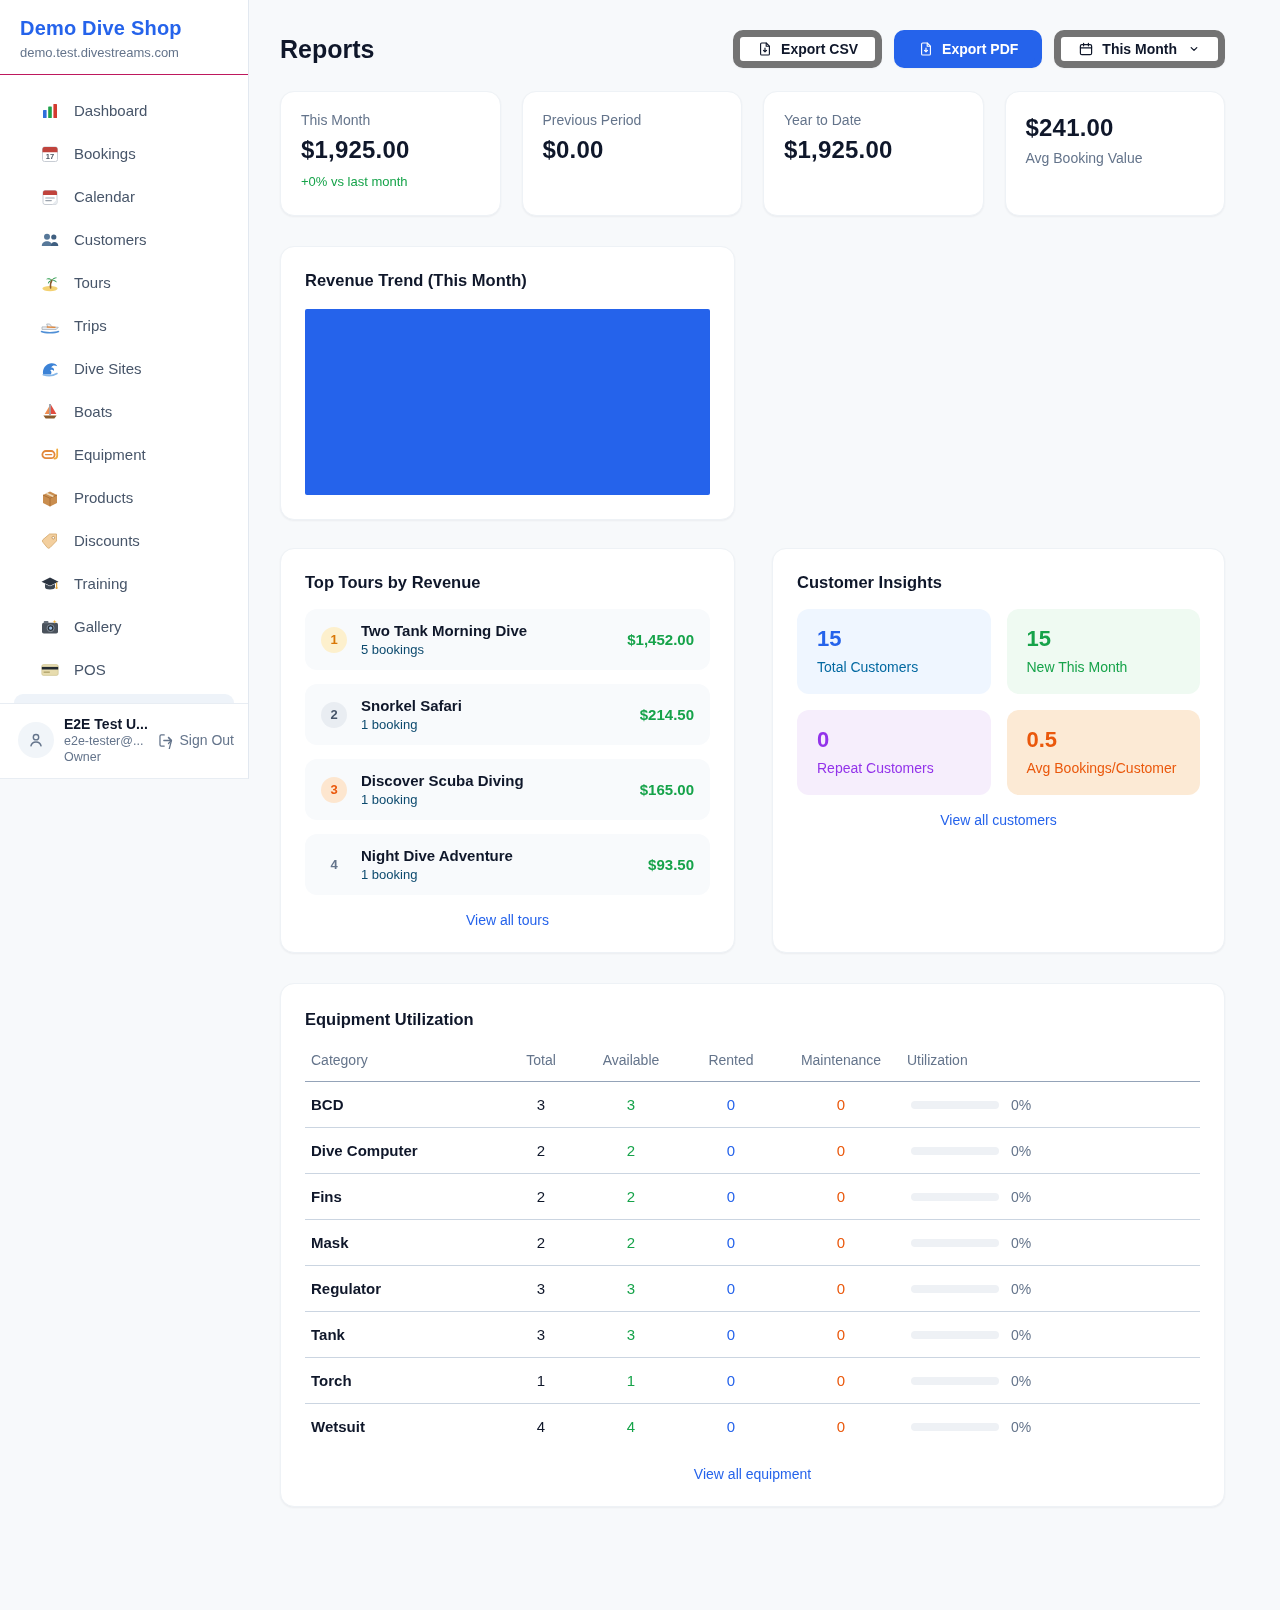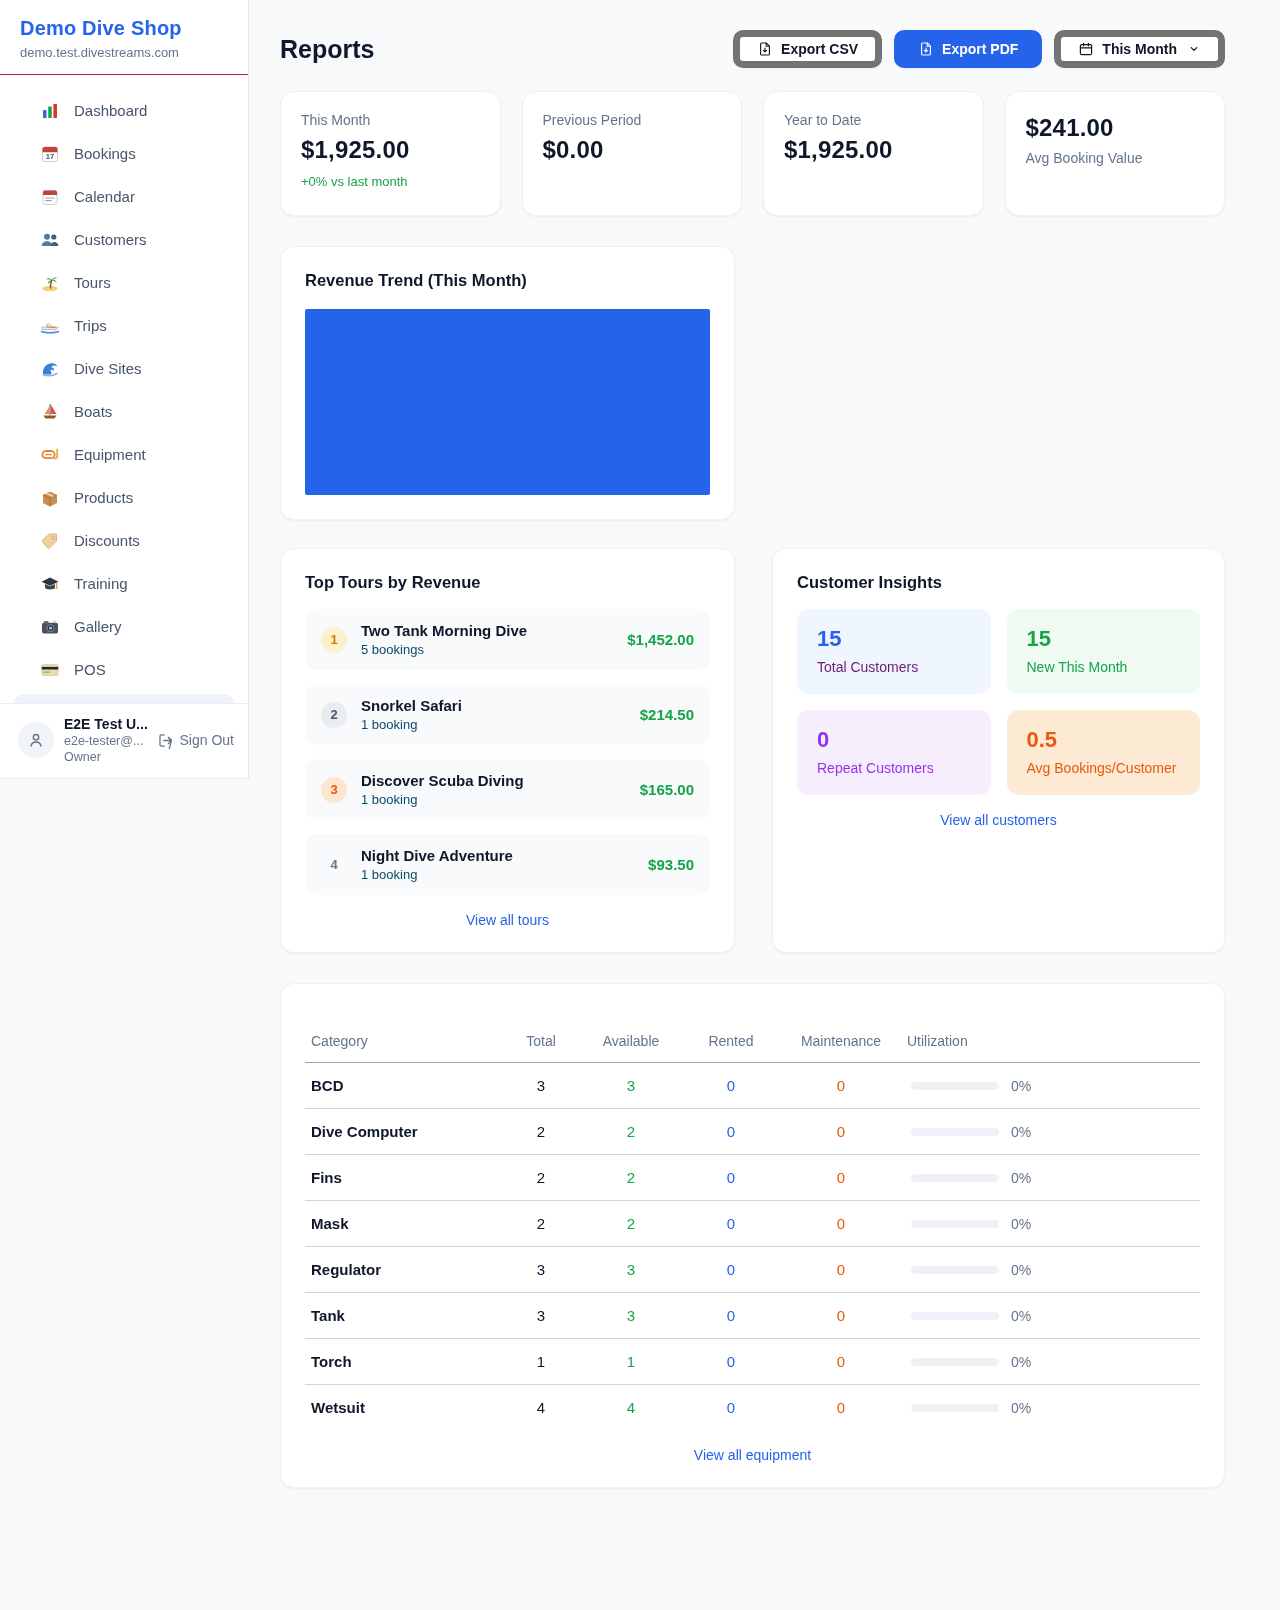--- a/index.html
+++ b/index.html
@@ -428,40 +428,41 @@
   </div>
           </div>
         <a class="view-all">View all tours</a>
       </section>
 
       <section class="card insights-card">
         <h3 class="card-title">Customer Insights</h3>
         <div class="insights-grid" id="insights-grid">
             <div class="insight-tile" style="background: rgb(239, 246, 255);">
     <div class="insight-value" style="color: rgb(37, 99, 235);">15</div>
-    <div class="insight-label" style="color: #701a75;">Total Customers</div>
+    <div class="insight-label" style="color: #0369a1;">Total Customers</div>
   </div>
             <div class="insight-tile" style="background: rgb(239, 250, 242);">
     <div class="insight-value" style="color: rgb(22, 163, 74);">15</div>
     <div class="insight-label" style="color: rgb(22, 163, 74);">New This Month</div>
   </div>
             <div class="insight-tile" style="background: rgb(246, 238, 252);">
     <div class="insight-value" style="color: rgb(147, 51, 234);">0</div>
     <div class="insight-label" style="color: rgb(147, 51, 234);">Repeat Customers</div>
   </div>
             <div class="insight-tile" style="background: rgb(252, 234, 213);">
     <div class="insight-value" style="color: rgb(234, 88, 12);">0.5</div>
     <div class="insight-label" style="color: rgb(234, 88, 12);">Avg Bookings/Customer</div>
   </div>
           </div>
         <a class="view-all">View all customers</a>
       </section>
     </div>
 
     <section class="card equipment-card">
+      <h3 class="card-title">Equipment Utilization</h3>
       <table class="equip">
         <thead>
             <tr id="equip-head">
               <th>Category</th>
               <th class="c">Total</th>
               <th class="c">Available</th>
               <th class="c">Rented</th>
               <th class="c">Maintenance</th>
               <th>Utilization</th>
             </tr>

